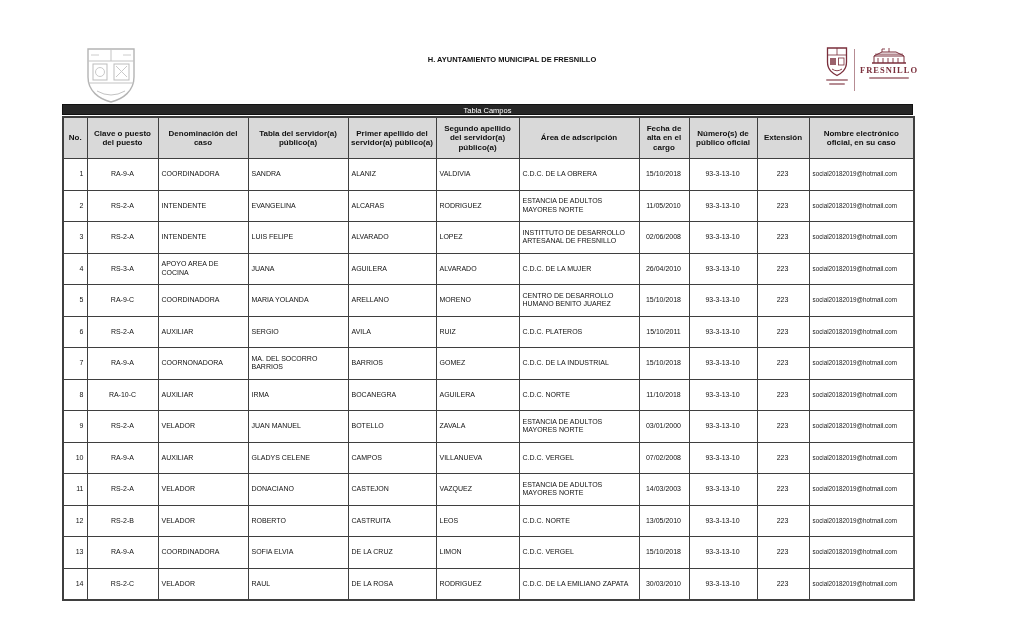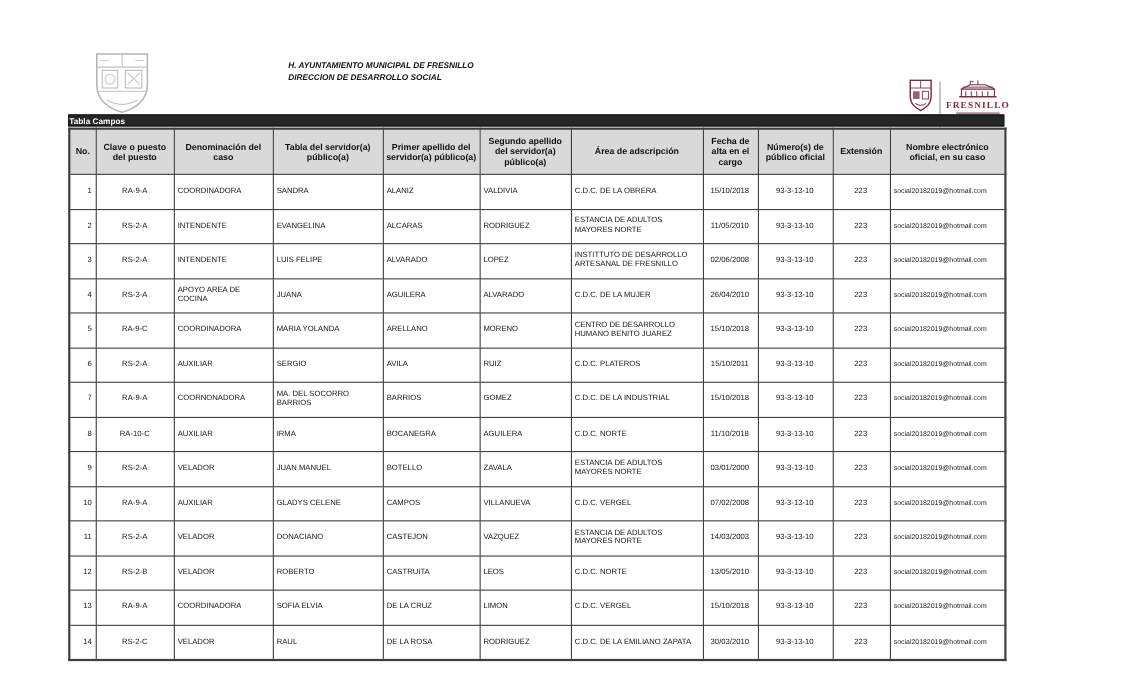--- a/index.html
+++ b/index.html
@@ -3,36 +3,36 @@
 <meta charset="utf-8">
 <style>
   html,body{margin:0;padding:0;background:#888;}
   .page{
     position:relative;width:1024px;height:622px;background:#ffffff;
     font-family:"Liberation Sans",sans-serif;color:#1a1a1a;overflow:hidden;
     margin:0 auto;
   }
   
   .crest-left{position:absolute;left:85px;top:47px;}
-  .titles{position:absolute;left:262px;top:54px;width:500px;font-style:italic;}
+  .titles{position:absolute;left:262px;top:54px;width:500px;text-align:center;}
   .title-line{font-size:7.5px;font-weight:bold;line-height:11px;color:#111;}
-  .logos-right{position:absolute;left:822px;top:72px;width:96px;height:50px;display:flex;align-items:flex-start;}
+  .logos-right{position:absolute;left:822px;top:47px;width:96px;height:50px;display:flex;align-items:flex-start;}
   .state-crest-wrap{width:30px;display:flex;flex-direction:column;align-items:center;}
   .micro-bar{height:2px;background:#7a2e3b;opacity:.55;margin-top:2px;border-radius:1px;}
   .logo-divider{width:1px;height:42px;background:#7a2e3b;opacity:.55;margin:2px 5px 0 3px;}
   .fresnillo-wrap{display:flex;flex-direction:column;align-items:center;width:58px;}
   .fresnillo-word{
     font-family:"Liberation Serif",serif;font-size:8.5px;font-weight:bold;
     letter-spacing:1px;color:#7a2e3b;margin-top:1px;white-space:nowrap;
   }
   
   .tablewrap{position:absolute;left:62px;top:104px;width:851px;}
   .caption-bar{
-    background:#262626;color:#ffffff;font-size:7.5px;font-weight:bold;
-    text-align:left;height:11px;line-height:11px;margin-bottom:1px;
+    background:#262626;color:#ffffff;font-size:7.5px;font-weight:normal;
+    text-align:center;height:11px;line-height:11px;margin-bottom:1px;
     border:1px solid #111;box-sizing:border-box;
   }
   table.directory{
     border-collapse:collapse;table-layout:fixed;width:851px;
     border:2px solid #3f3f3f;
   }
   .c0{width:24px}.c1{width:71px}.c2{width:90px}.c3{width:100px}.c4{width:88px}
   .c5{width:83px}.c6{width:120px}.c7{width:50px}.c8{width:68px}.c9{width:52px}.c10{width:105px}
   th,td{border:1px solid #3f3f3f;overflow:hidden;}
   thead th{
@@ -62,21 +62,20 @@
       <rect x="29" y="17" width="15" height="16" stroke="#bdbdbd" fill="none"></rect>
       <circle cx="15" cy="25" r="4.5" stroke="#c9c9c9" fill="none"></circle>
       <path d="M31 30 l11 -11 M31 19 l11 11" stroke="#c9c9c9" stroke-width="1"></path>
       <path d="M12 44 q14 8 28 0" stroke="#c3c3c3" fill="none"></path>
       <path d="M6 8 h8 M38 8 h8" stroke="#cccccc"></path>
     </svg>
   </div>
 
   <div class="titles">
     <div class="title-line">H. AYUNTAMIENTO MUNICIPAL DE FRESNILLO</div>
-    <div class="title-line">DIRECCION DE DESARROLLO SOCIAL</div>
   </div>
 
   <div class="logos-right">
     <div class="state-crest-wrap">
       <svg width="22" height="30" viewBox="0 0 22 30" fill="none">
         <path d="M1.5 1 h19 v14 c0 8 -5 11 -9.5 13.5 c-4.5 -2.5 -9.5 -5.5 -9.5 -13.5 z" stroke="#7a2e3b" stroke-width="1.3" fill="#fff"></path>
         <path d="M1.5 8 h19 M11 1 v7" stroke="#7a2e3b" stroke-width=".8"></path>
         <rect x="4" y="11" width="6" height="7" fill="#7a2e3b" opacity=".75"></rect>
         <rect x="12.5" y="11" width="5.5" height="7" stroke="#7a2e3b" stroke-width=".8" fill="none"></rect>
         <path d="M6 22 q5 3.5 10 0" stroke="#7a2e3b" stroke-width=".9" fill="none"></path>

